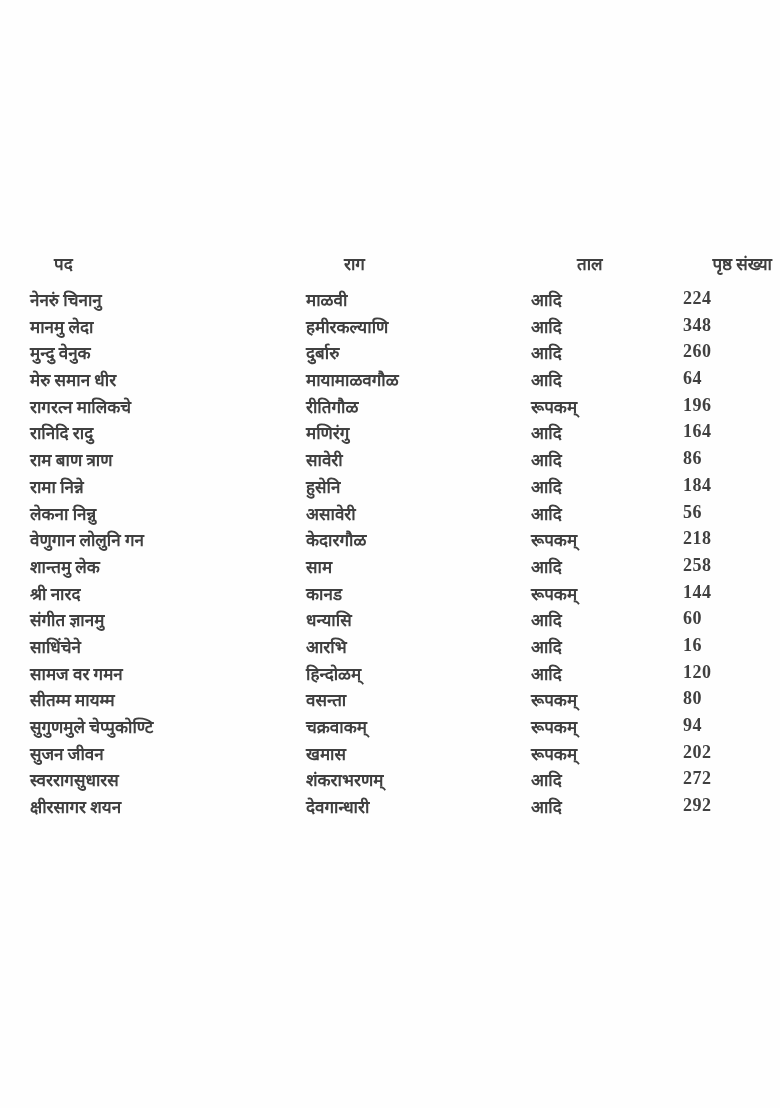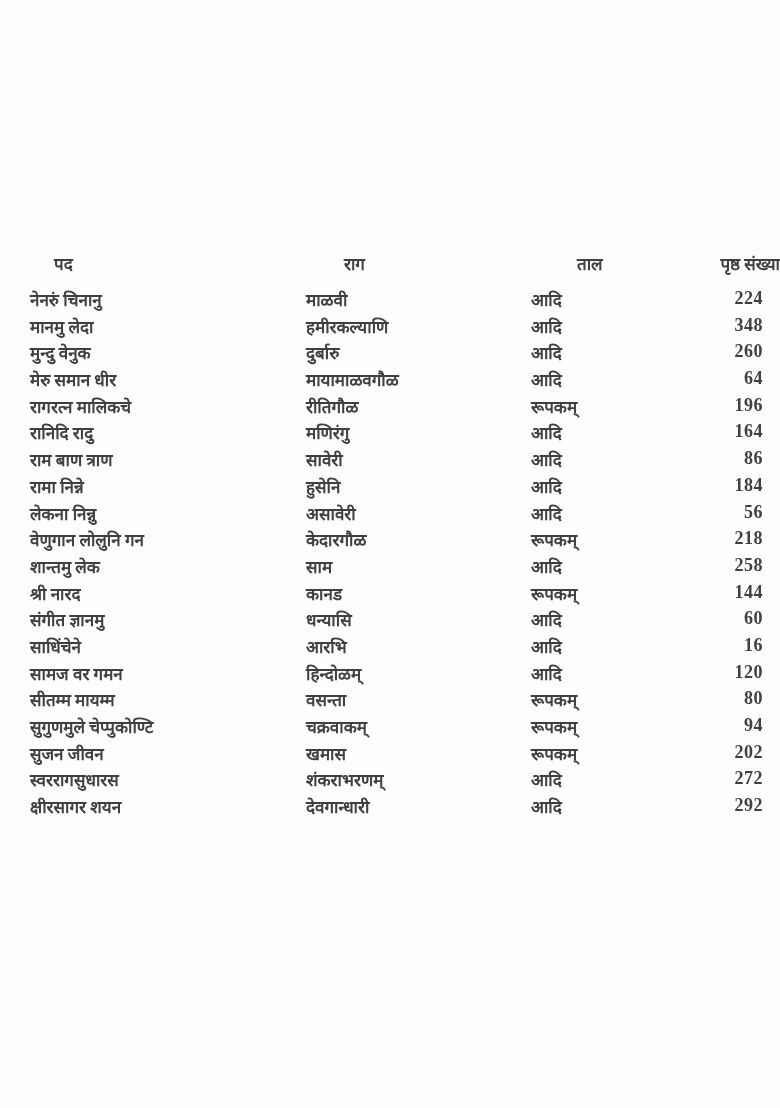--- a/index.html
+++ b/index.html
@@ -24,37 +24,36 @@
   }
   .header-row {
     position: relative;
     height: 38px;
     font-weight: bold;
     font-size: 17px;
   }
   .h-pada   { position: absolute; left: 54px;  top: 2px; }
   .h-raga   { position: absolute; left: 344px; top: 2px; }
   .h-tala   { position: absolute; left: 547px; top: 2px; margin-left: 30px; }
-  .h-page   { position: absolute; right: 0; top: 2px; }
+  .h-page   { position: absolute; right: 8px; top: 2px; }
   .row {
     position: relative;
     height: 26.7px;
     font-size: 17px;
     font-weight: bold;
     padding-left: 16px;
   }
   .c1 { position: absolute; left: 30px;  top: 0; white-space: nowrap; }
   .c2 { position: absolute; left: 306px; top: 0; white-space: nowrap; }
   .c3 { position: absolute; left: 531px; top: 0; white-space: nowrap; }
   .c4 {
     position: absolute;
     right: 17px;
     top: 0;
     width: 80px;
-    text-align: right;
     font-size: 18px;
     letter-spacing: 0.5px;
   }
 </style>
 </head>
 <body>
 
 <div class="page">
   <div class="index-table">
     <div class="header-row">

